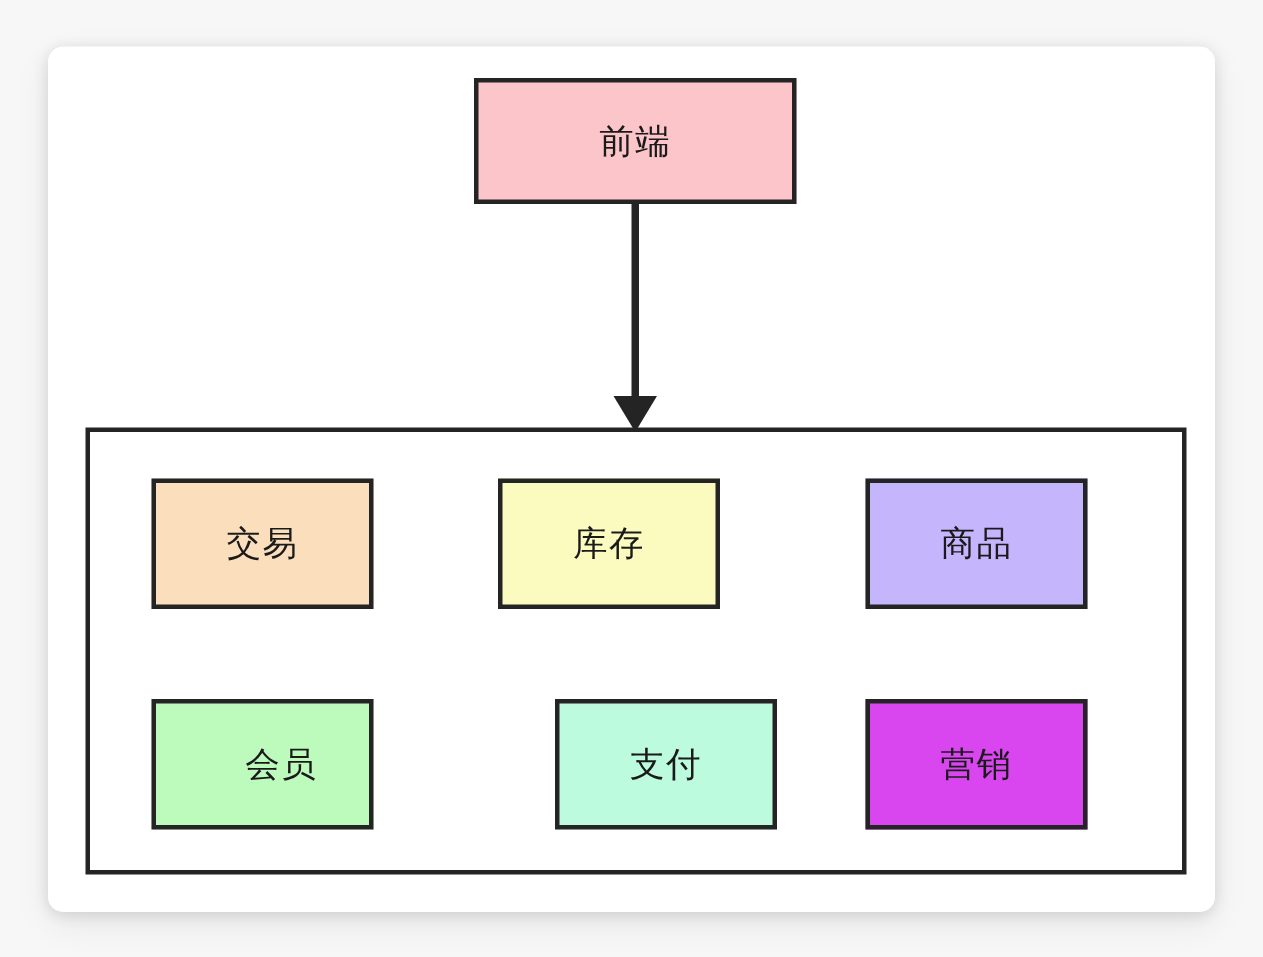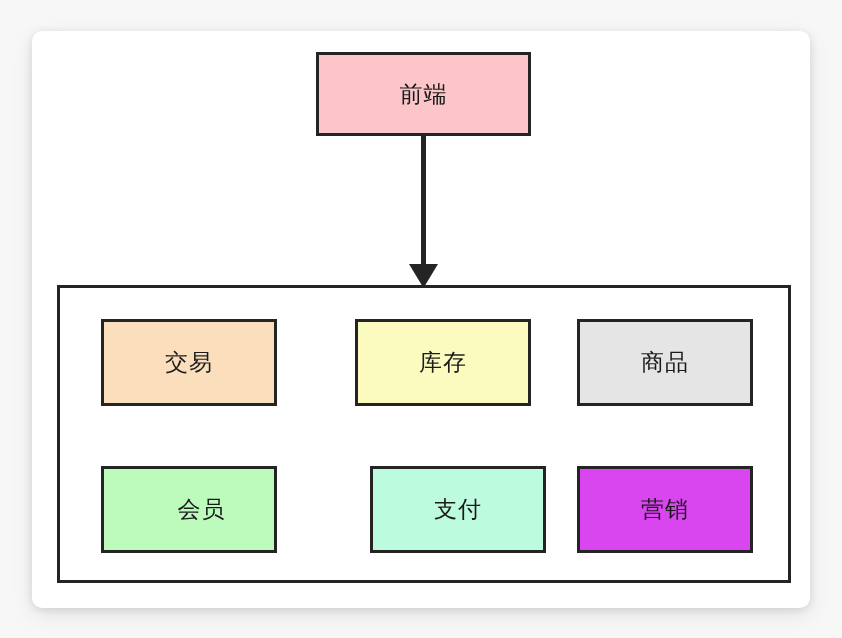--- a/index.html
+++ b/index.html
@@ -55,26 +55,26 @@
     position: absolute;
     box-sizing: border-box;
     left: 57px;
     top: 285px;
     width: 734px;
     height: 298px;
     border: 3px solid #242424;
     background: transparent;
   }
   .svc {
-    width: 176px;
+    width: 148px;
     height: 87px;
   }
   #node-trade   { left: 101px; top: 319px; background: #fbdfbd; }
-  #node-stock   { left: 355px; top: 319px; background: #fbfbc0; }
-  #node-product { left: 577px; top: 319px; background: #e5e5e5; }
+  #node-stock   { left: 332px; top: 319px; background: #fbfbc0; }
+  #node-product { left: 577px; top: 319px; background: #c4b5fd; }
   #node-member  { left: 101px; top: 466px; background: #bdfbbd; padding-left: 25px; }
   #node-pay     { left: 338px; top: 466px; background: #bdfbdf; margin-left: 32px; }
   #node-market  { left: 577px; top: 466px; background: #d946ef; }
 
   #arrow-frontend-to-services {
     position: absolute;
     left: 0;
     top: 0;
     width: 842px;
     height: 638px;

